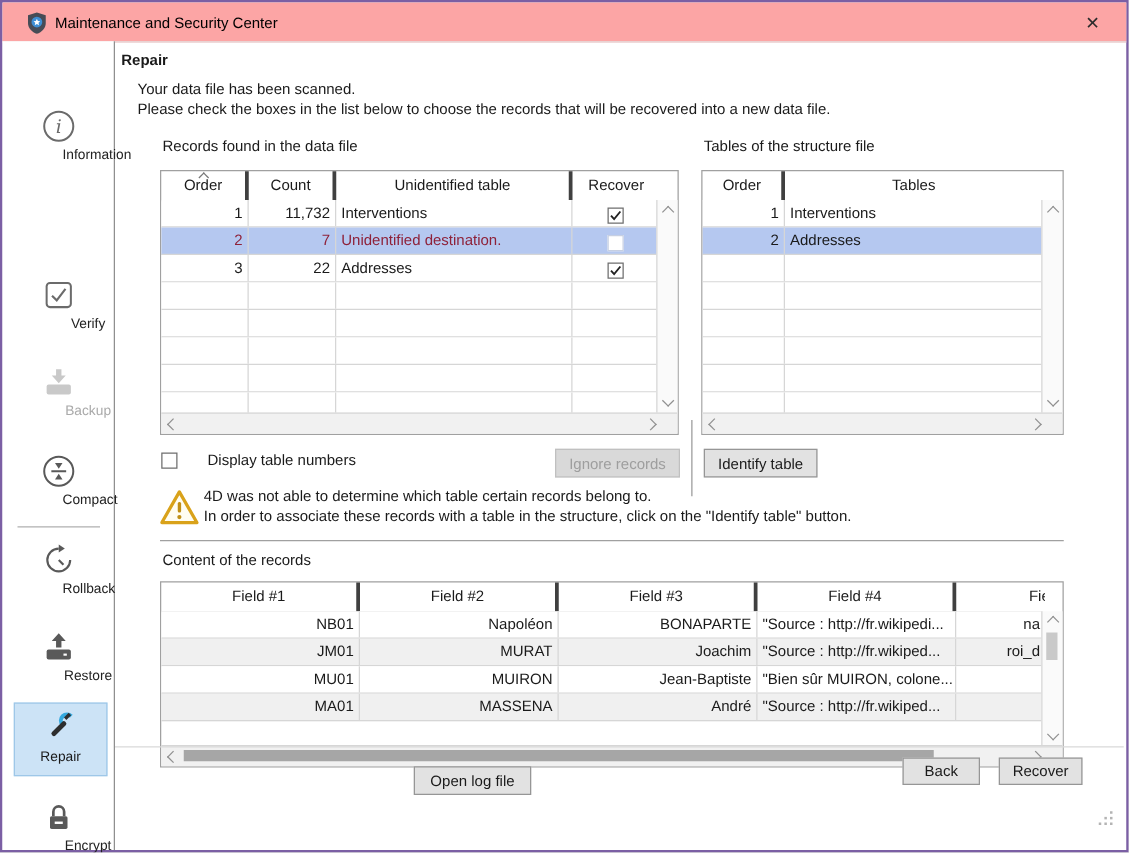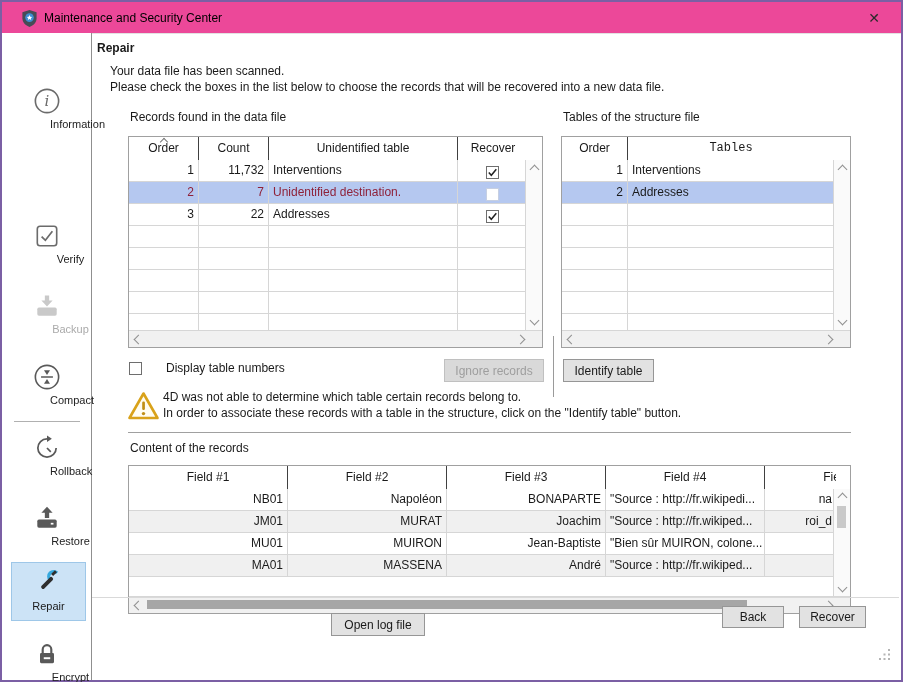--- a/index.html
+++ b/index.html
@@ -1,38 +1,38 @@
 <!DOCTYPE html>
 <html><head>
 <meta charset="utf-8">
 <style>
   html,body{margin:0;padding:0;background:#c9c9c9;font-family:"Liberation Sans",sans-serif;}
   .win{position:relative;width:903px;height:682px;background:#ffffff;box-shadow:inset 0 0 0 2px #7b5fa4;overflow:hidden;font-size:12px;color:#1a1a1a;}
   
-  .titlebar{position:absolute;left:2px;top:2px;right:2px;height:31px;background:#ec4899;border-bottom:1px solid #e2e2e2;}
+  .titlebar{position:absolute;left:2px;top:2px;right:2px;height:31px;background:#fca5a5;border-bottom:1px solid #e2e2e2;}
   .titlebar .title{position:absolute;left:42px;top:9px;font-size:12px;color:#000;}
   .app-icon{position:absolute;left:19px;top:7px;}
   .close-btn{position:absolute;right:16px;top:6px;width:22px;height:20px;text-align:center;line-height:20px;font-size:14px;color:#2b2b2b;cursor:pointer;}
   
   .sidebar{position:absolute;left:2px;top:33px;bottom:2px;width:89px;background:#fff;border-right:1px solid #8f8f8f;}
   .side-item{position:absolute;left:0;width:89px;text-align:center;}
   .side-item .slabel{font-size:11px;color:#222;line-height:13px;margin-top:3px;padding-left:48px;}
   .side-item.disabled .slabel{color:#aaaaaa;}
   .side-item svg{display:block;margin:0 auto;}
   .side-sep{position:absolute;left:12px;width:66px;border-top:1px solid #b0b0b0;}
   .side-tile{position:absolute;left:9px;width:73px;height:57px;background:#cce3f6;border:1px solid #9ec7e8;text-align:center;}
   .side-tile .slabel{font-size:11px;color:#1a1a1a;margin-top:2px;}
   
   .h-repair{position:absolute;left:97px;top:41px;font-weight:bold;font-size:12px;}
   .intro{position:absolute;left:110px;top:63px;line-height:16px;}
   .sec-label{position:absolute;font-size:12px;color:#1a1a1a;}
   
   .tbl{position:absolute;background:#fff;border:1px solid #a0a0a0;box-sizing:border-box;}
   .thead{position:absolute;left:0;right:16px;top:0;height:23px;display:grid;border-bottom:1px solid #d6d6d6;}
-  .th{position:relative;text-align:center;line-height:23px;border-right:1px solid #404040;overflow:hidden;white-space:nowrap;}
+  .th{position:relative;text-align:center;line-height:23px;border-right:3px solid #404040;overflow:hidden;white-space:nowrap;}
   .tbody{position:absolute;left:0;right:16px;top:23px;bottom:16px;overflow:hidden;}
   .trow{display:grid;height:22px;box-sizing:border-box;border-bottom:1px solid #d6d6d6;background:#fff;}
   .trow.sel{background:#b5c8f0;}
   .trow.alt{background:#f0f0f0;}
   .td{box-sizing:border-box;border-right:1px solid #d6d6d6;line-height:21px;white-space:nowrap;overflow:hidden;padding:0 4px;}
   .td.num{text-align:right;}
   .td.ctr{text-align:center;padding:0;}
   .td.alert{color:#8e2139;}
   .vstrip{position:absolute;top:23px;right:0;width:16px;bottom:16px;background:#fafafa;border-left:1px solid #d6d6d6;}
   .hscroll{position:absolute;left:0;right:0;bottom:0;height:16px;background:#f1f1f1;border-top:1px solid #d6d6d6;}
@@ -225,21 +225,21 @@
     <div class="hscroll">
       <span class="chv c-left" style="left:6px;top:5px;"></span>
       <span class="chv c-right" style="right:18px;top:5px;"></span>
     </div>
   </div>
 
   <div class="sec-label" style="left:563px;top:110px;">Tables of the structure file</div>
   <div class="tbl" style="left:561px;top:136px;width:290px;height:212px;">
     <div class="thead" style="grid-template-columns:66px 206px;">
       <div class="th">Order</div>
-      <div class="th" style="border-right:none;font-family:Liberation Mono, monospace;">Tables</div>
+      <div class="th" style="border-right:none;">Tables</div>
     </div>
     <div class="tbody" id="tables-body">
         <div class="trow" style="grid-template-columns: 66px 205px;">
           <div class="td num">1</div>
           <div class="td " style="border-right: none;">Interventions</div>
         </div>
         <div class="trow sel" style="grid-template-columns: 66px 205px;">
           <div class="td num">2</div>
           <div class="td " style="border-right: none;">Addresses</div>
         </div>

